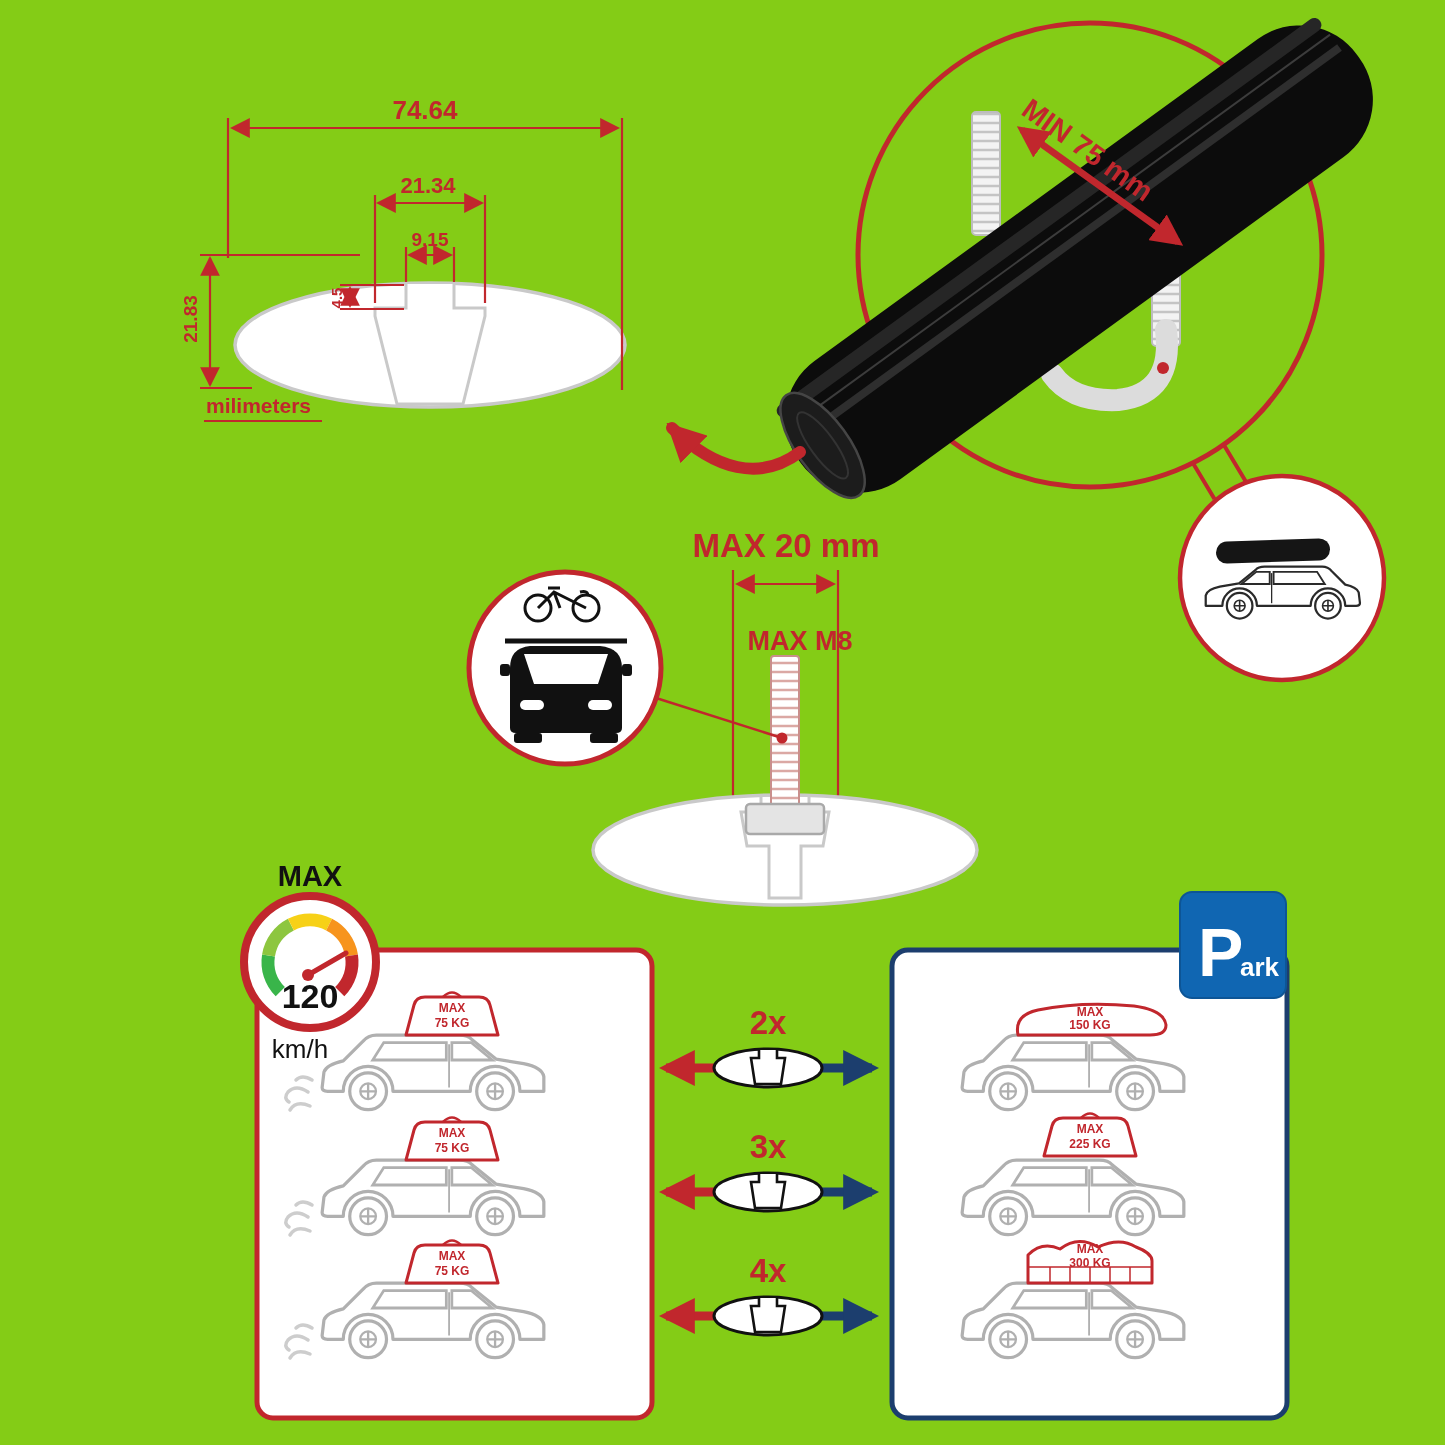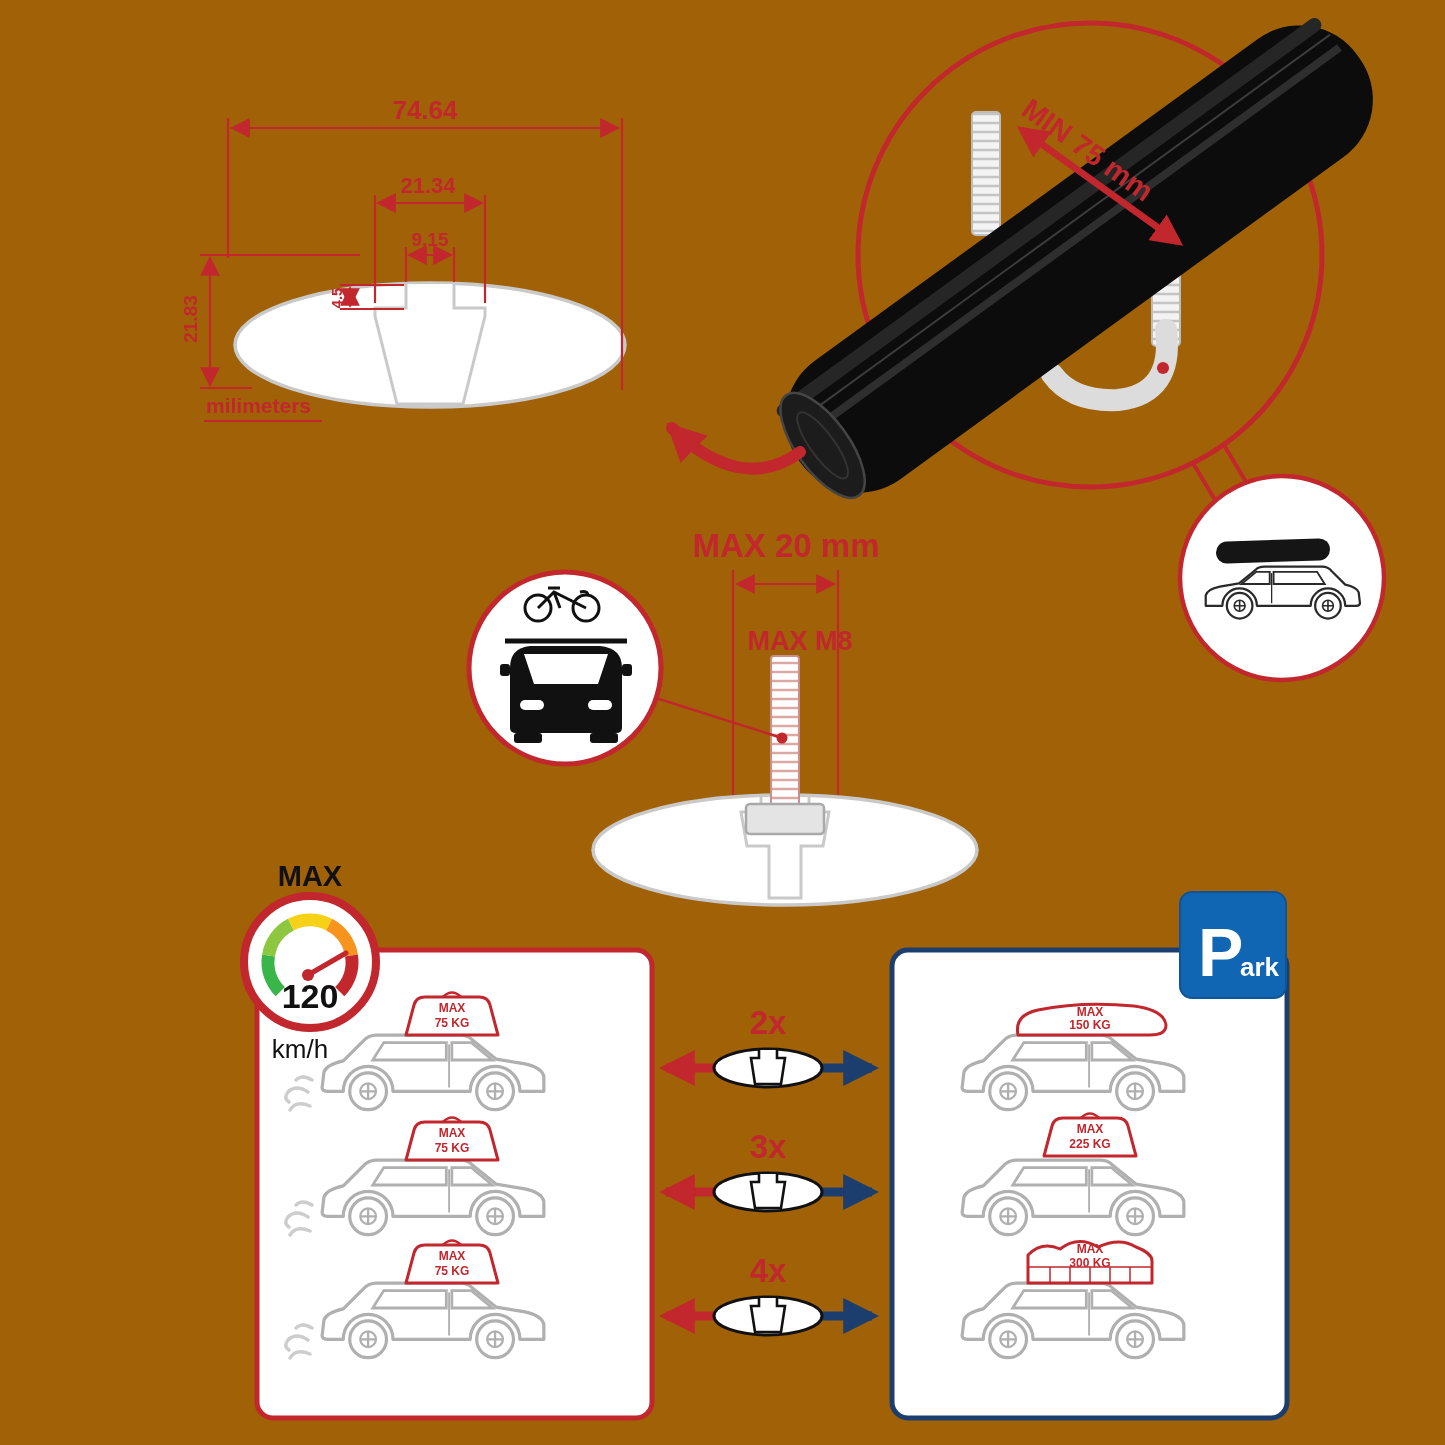--- a/index.html
+++ b/index.html
@@ -1,16 +1,16 @@
 <!DOCTYPE html>
 <html><head>
 <meta charset="utf-8">
 <style>
   html,body{margin:0;padding:0;background:#ffffff;}
-  .page{position:relative;width:1445px;height:1445px;background:#a16207;overflow:hidden;
+  .page{position:relative;width:1445px;height:1445px;background:#84cc16;overflow:hidden;
         font-family:"Liberation Sans",sans-serif;}
   svg text{font-family:"Liberation Sans",sans-serif;}
   .red-txt{fill:#c1272d;font-weight:bold;}
   .dark-txt{fill:#111111;font-weight:bold;}
   .load-txt{fill:#c1272d;font-weight:bold;font-size:12px;}
   .dim{stroke:#c1272d;stroke-width:2.2;fill:none;}
   .gray-prof{stroke:#c9c9c9;stroke-width:3.5;fill:#ffffff;}
 </style>
 </head>
 <body>

